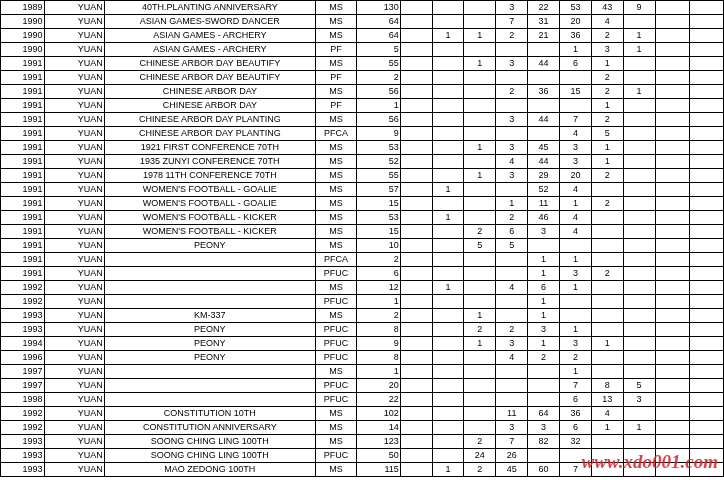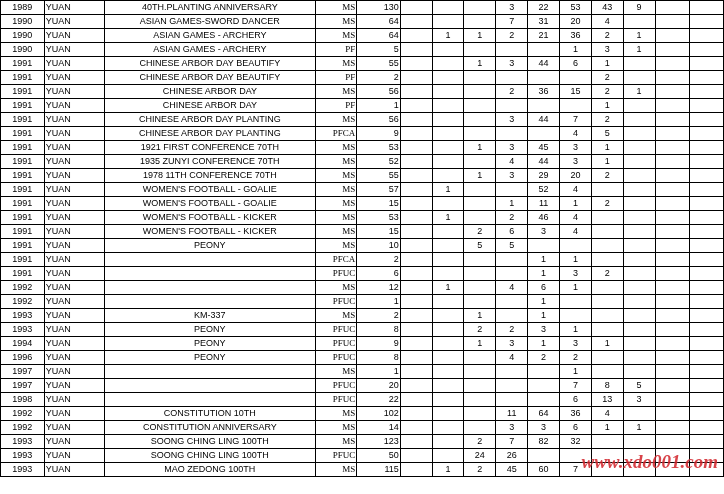--- a/index.html
+++ b/index.html
@@ -27,24 +27,24 @@
     color: #000;
   }
   table.catalog td {
     border: 1px solid #000;
     height: 13px;
     line-height: 13px;
     padding: 0 1px;
     overflow: hidden;
     white-space: nowrap;
   }
-  td.c-year { width: 34px; text-align: center; }
-  td.c-issuer { width: 48px; text-align: left; }
+  td.c-year { width: 34px; text-align: right; }
+  td.c-issuer { width: 48px; text-align: right; }
   td.c-desc { width: 176px; text-align: center; }
-  td.c-cond { width: 32px; text-align: right; font-family: Liberation Serif, serif; }
+  td.c-cond { width: 32px; text-align: center; }
   td.c-n1 { width: 34px; text-align: right; padding-left: 3px; }
   td.c-n { width: 24px; text-align: center; }
   td.c-nw { width: 26px; text-align: center; }
   .wm {
     position: absolute;
     right: 6px;
     bottom: 21px;
     font-family: "Liberation Serif", serif;
     font-size: 19px;
     font-weight: bold;

